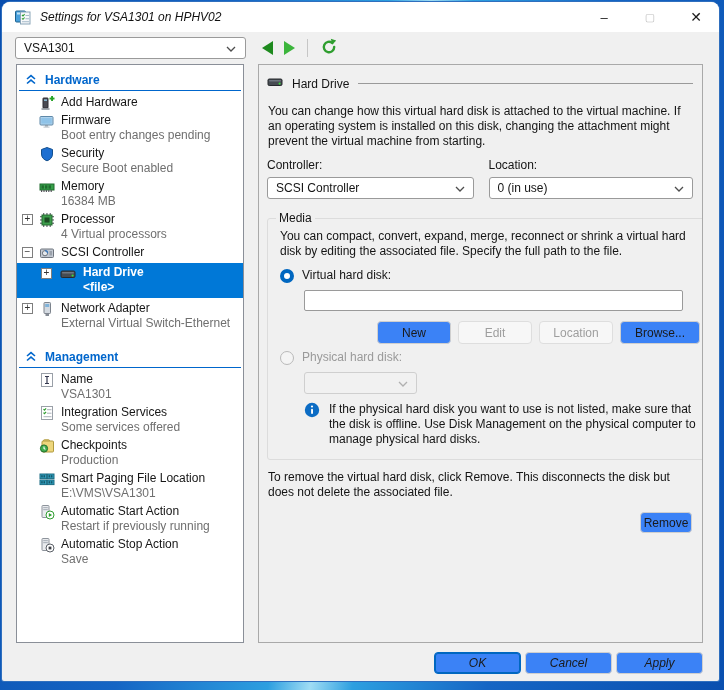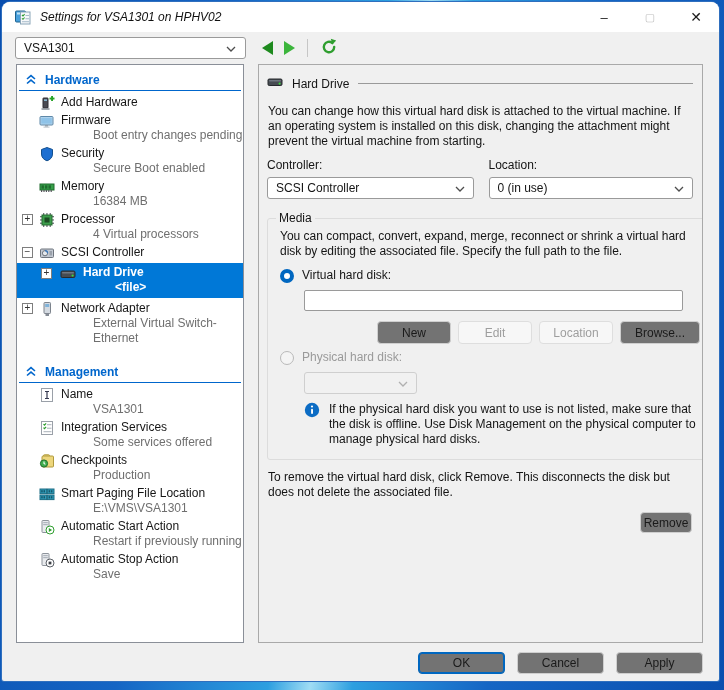--- a/index.html
+++ b/index.html
@@ -38,21 +38,21 @@
     border:1px solid #8a8f98; overflow:hidden; padding-top:4px; }
   .side-header { position:relative; margin:2px 2px 4px 2px; padding:2px 0 3px 26px; color:#0066cc; font-weight:bold;
     border-bottom:1px solid #0066cc; }
   .side-header .chev { position:absolute; left:6px; top:3px; }
   .side-header.mgmt { margin-top:17px; }
   .side-item { position:relative; padding:0 0 0 44px; margin-bottom:3px; min-height:15px; }
   .side-item .icon16 { position:absolute; left:22px; top:0; width:16px; height:16px; }
   .side-item .expander { position:absolute; left:5px; top:2px; width:11px; height:11px; border:1px solid #7e7e7e;
     background:#fff; color:#333; font-size:10px; line-height:8px; text-align:center; }
   .lbl { line-height:15px; color:#161616; }
-  .sub { line-height:15px; color:#6f6f6f;margin-left:32px; }
+  .sub { line-height:15px; color:#6f6f6f; }
   .side-item.selected { background:#0078d7; margin:0 0 3px 0; padding:2px 0 3px 66px; }
   .side-item.selected .icon16 { left:43px; top:3px; }
   .side-item.selected .expander { left:24px; top:5px; }
   .side-item.selected .lbl, .side-item.selected .sub { color:#fff; font-weight:bold; }
   
   .pane { position:absolute; left:256px; top:62px; width:445px; height:579px; background:#f0f0f0;
     border:1px solid #a9a9a9; padding:8px 9px 0 8px; overflow:hidden; }
   .pane-header { display:flex; align-items:center; gap:9px; margin-top:1px; }
   .pane-header .rule { flex:1; border-top:1px solid #9a9a9a; }
   .intro { line-height:15px; margin:11px 1px 9px 1px; }
@@ -66,32 +66,32 @@
   fieldset.media legend { padding:0 3px; margin-left:-2px; }
   .media-desc { line-height:15px; margin:3px 0 9px 2px; }
   .radio-row { display:flex; align-items:center; gap:8px; margin:4px 0 7px 2px; }
   .radio { width:14px; height:14px; border-radius:50%; background:#fff; flex:0 0 14px; }
   .radio.on { border:4px solid #0067c0; }
   .radio.off { border:1px solid #b9b9b9; background:#f4f4f4; }
   .radio-row.disabled .lbl { color:#9a9a9a; }
   .vhd-input { display:block; margin-left:26px; width:379px; height:21px; background:#fff; border:1px solid #9a9a9a;
     border-radius:2px; padding:0 6px; font-family:"Liberation Sans",sans-serif; font-size:12px; }
   .media-btns { display:flex; gap:7px; justify-content:flex-end; margin:10px 1px 6px 0; }
-  .btn { height:23px; background:#737373; border:1px solid #cfcfcf; border-radius:4px; font-size:12px;
+  .btn { height:23px; background:#3b82f6; border:1px solid #cfcfcf; border-radius:4px; font-size:12px;
     display:flex; align-items:center; justify-content:center; color:#1a1a1a; }
   .btn.w74 { width:74px; } .btn.w80 { width:80px; }
   .btn.disabled { color:#9e9e9e; background:#f7f7f7; border-color:#dedede; }
   .phys-combo { margin:2px 0 8px 26px; width:113px; }
   .info-row { display:flex; gap:9px; margin:8px 0 2px 26px; }
   .info-row .itext { line-height:15px; width:372px; }
   .remove-note { line-height:15px; margin:10px 1px 0 1px; }
   .remove-row { display:flex; justify-content:flex-end; margin:12px 1px 0 0; }
   .btn.remove { width:52px; height:21px; }
   
-  .footer { position:absolute; right:16px; bottom:7px; display:flex; gap:12px; }
+  .footer { position:absolute; right:16px; bottom:7px; display:flex; gap:4px;font-style:italic; }
   .footer .btn { width:87px; height:22px; }
   .btn.ok { border:1px solid #0067c0; box-shadow: inset 0 0 0 1px #0067c0; }
 </style>
 </head>
 <body>
 
 <div class="window">
 
   <div class="titlebar">
     <span class="title-icon">

